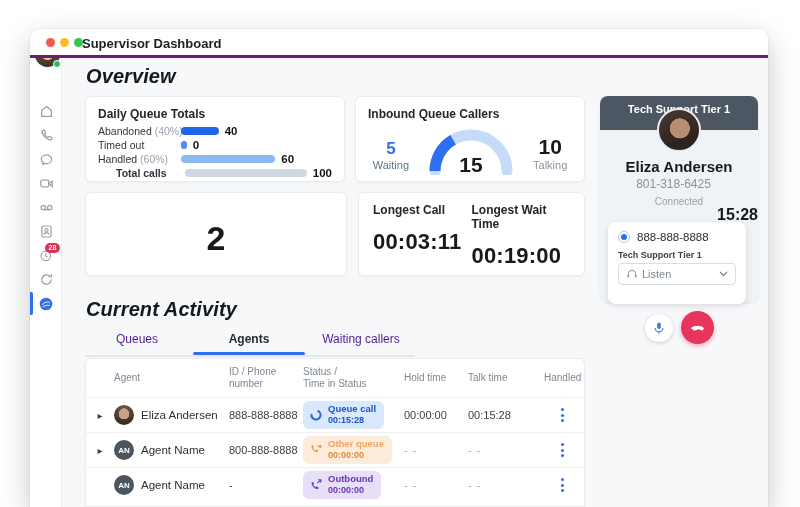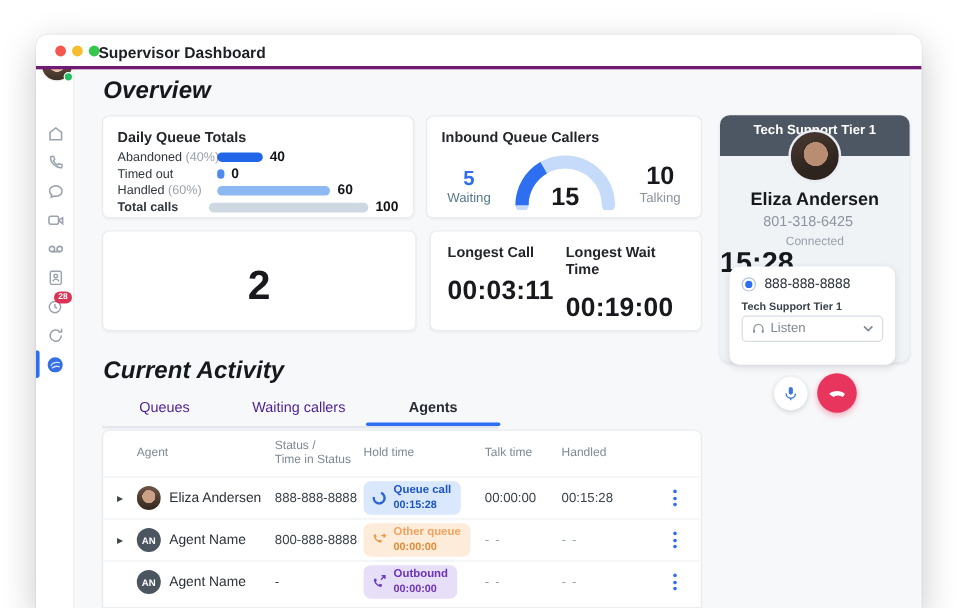--- a/index.html
+++ b/index.html
@@ -49,21 +49,21 @@
   .card { position:absolute; background:#fff; border:1px solid #e9ecef; border-radius:6px;
     box-shadow:0 1px 2px rgba(16,24,40,.04); }
   .card-title { font-size:12px; font-weight:700; color:#22262b; }
 
   
   #card-dqt { left:55px; top:67px; width:260px; height:86px; padding:10px 12px 8px; }
   .dqt-rows { margin-top:5px; display:flex; flex-direction:column; gap:4px; }
   .dqt-row { display:flex; align-items:center; height:10px; }
   .dqt-label { width:83px; font-size:10.5px; color:#30363d; white-space:nowrap; }
   .dqt-label .sfx { color:#9aa3ad; }
-  .dqt-row.bold .dqt-label { font-weight:700; }
+  .dqt-row.bold .dqt-label { font-weight:700;margin-left:18px; }
   .bar { height:8px; border-radius:4px; min-width:5px; }
   .bar.abandoned{ background:var(--bar-abandoned,#2166e8);} .bar.timedout{ background:var(--bar-timedout,#4f8bf0);}
   .bar.handled{ background:var(--bar-handled,#8db9f2);} .bar.total{ background:var(--bar-total,#ced8e2);}
   .bar-val { margin-left:6px; font-size:11.5px; font-weight:700; color:#111317; white-space:nowrap; }
 
   
   #card-gauge { left:325px; top:67px; width:230px; height:86px; padding:10px 12px; }
   .gauge-wrap { position:absolute; left:0; right:0; top:26px; display:flex; justify-content:center;
     align-items:flex-end; gap:14px; }
   .gauge-side { text-align:center; padding-bottom:4px; }
@@ -137,22 +137,22 @@
     background:
       radial-gradient(circle at 52% 46%, #b98d72 0 33%, transparent 34%),
       linear-gradient(160deg,#4a3b33 0%, #2e241e 70%);
     border:2px solid #e9edf1; }
   .caller-name { position:absolute; left:0; right:0; top:62px; text-align:center;
     font-size:15px; font-weight:800; color:#17191d; }
   .caller-number { position:absolute; left:0; right:11px; top:81px; text-align:center;
     font-size:12px; color:#8a939e; }
   .conn-label { position:absolute; left:0; right:0; top:100px; text-align:center;
     font-size:10px; color:#98a1ab; }
-  .conn-timer { position:absolute; left:0; right:0; top:110px; text-align:left;
-    font-size:24px; font-weight:800; color:#15181c; }
+  .conn-timer { position:absolute; left:0; right:0; top:110px; text-align:right;
+    font-size:16px; font-weight:800; color:#15181c; }
   .line-card { position:absolute; left:8px; top:126px; width:138px; height:82px; background:#fff;
     border-radius:8px; box-shadow:0 2px 6px rgba(16,24,40,.12); padding:9px 10px; }
   .radio-row { display:flex; align-items:center; gap:7px; cursor:pointer; }
   .radio { width:12px; height:12px; border-radius:50%; border:1px solid #b9c6d8; position:relative; }
   .radio::after { content:""; position:absolute; left:2px; top:2px; width:6px; height:6px;
     border-radius:50%; background:var(--accent-blue,#2d6ff0); }
   .line-number { font-size:11.5px; color:#2b3138; }
   .line-queue { margin-top:7px; font-size:9px; font-weight:700; color:#39424c; }
   .listen-select { margin-top:3px; height:22px; border:1px solid #d8dde3; border-radius:4px;
     display:flex; align-items:center; gap:4px; padding:0 7px; cursor:pointer; background:#fff; }
@@ -301,29 +301,30 @@
     <div class="longest-col">
       <div class="card-title">Longest Wait Time</div>
       <div class="val">00:19:00</div>
     </div>
   </div>
 
   <div class="h2" id="activity-heading">Current Activity</div>
 
   <div class="tabs">
     <div class="tab">Queues</div>
+    <div class="tab active">Agents</div>
     <div class="tab">Waiting callers</div>
-    <div class="tab active">Agents</div>
   </div>
   <div class="tab-rule"></div>
 
   <div class="card" id="table-card">
     <div class="t-grid t-head">
       <div></div>
       <div class="th">Agent</div>
+      <div class="th">ID / Phone number</div>
       <div class="th"><span>Status /</span><br><span>Time in Status</span></div>
       <div class="th">Hold time</div>
       <div class="th">Talk time</div>
       <div class="th">Handled</div>
     </div>
 
     <div class="t-grid t-row">
       <div class="caret">▸</div>
       <div class="agent-cell">
         <div class="avatar-sm photo"></div>

